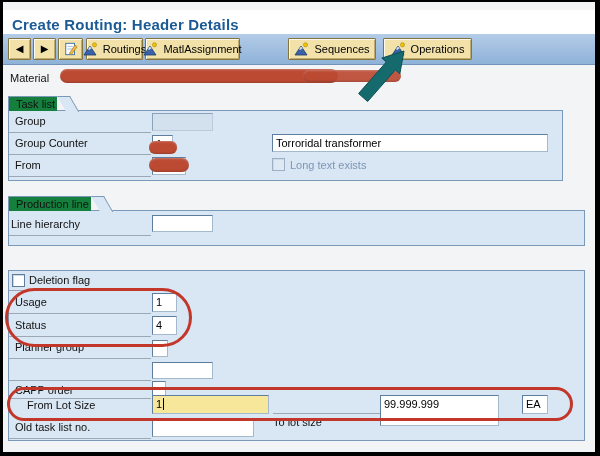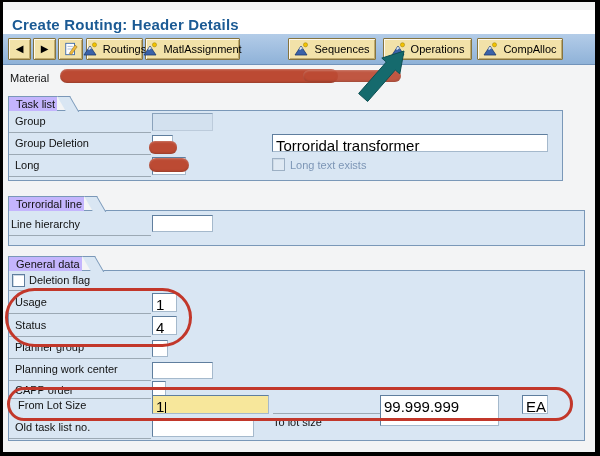--- a/index.html
+++ b/index.html
@@ -20,33 +20,33 @@
     box-shadow:inset 1px 1px 0 rgba(255,255,255,.8), inset -1px -1px 0 rgba(141,116,52,.5);
     display:flex; align-items:center; justify-content:center; gap:4px;
     font-family:"Liberation Sans", sans-serif; font-size:11px; color:#000; padding:0 4px; cursor:pointer;
   }
   .navglyph { font-size:10px; line-height:1; }
   .lbl { position:absolute; font-size:11px; color:#111; white-space:nowrap; }
   .lbl.dis { color:#7d96b6; }
   .gbox { position:absolute; background:#d9e6f3; border:1px solid #7a98b8; box-sizing:border-box; }
   .gtab {
     position:absolute; height:15px; box-sizing:border-box; z-index:2;
-    background:#c4b5fd; border:1px solid #7a98b8; border-bottom:none; border-right:none;
+    background:#15803d; border:1px solid #7a98b8; border-bottom:none; border-right:none;
     font-size:11px; color:#111; padding:1px 2px 0 7px; white-space:nowrap;
   }
   .gtab::after {
     content:""; position:absolute; top:-1px; left:100%; width:12px; height:15px;
     background:#d9e6f3; border-top:1px solid #7a98b8; border-right:1px solid #7a98b8;
     transform:skewX(30deg); transform-origin:top left;
   }
   .uline { position:absolute; height:1px; background:#9ca9b4; }
   .fld {
     position:absolute; box-sizing:border-box; background:#fff;
     border:1px solid; border-color:#5f7e9e #a5b9cc #a5b9cc #5f7e9e;
-    font-size:15px; color:#000; padding:2px 2px 0 3px; white-space:nowrap; overflow:hidden;
+    font-size:11px; color:#000; padding:2px 2px 0 3px; white-space:nowrap; overflow:hidden;
   }
   .fld.dis { background:#d3e1ef; border-color:#8aa2bb #bccbdb #bccbdb #8aa2bb; }
   .fld.focus { background:#f7e79b; }
   .caret { display:inline-block; width:1px; height:12px; background:#000; vertical-align:-2px; margin-left:1px; }
   .cb { position:absolute; width:13px; height:13px; box-sizing:border-box; background:#fff; border:1px solid #5f7e9e; box-shadow:inset 1px 1px 0 #cdd9e4; }
   .cb.dis { background:#dfe9f3; border-color:#9db0c4; }
   .scribble { position:absolute; background:#bc4a33; border-radius:8px; box-shadow:inset 0 1px 2px rgba(255,255,255,.25), inset 0 -1px 2px rgba(0,0,0,.2); }
   .oval { position:absolute; border:3px solid #c2372a; box-sizing:border-box; background:transparent; z-index:5; }
   .annot-arrow { position:absolute; z-index:6; }
   .icon16 { width:16px; height:14px; flex:0 0 auto; }
@@ -105,89 +105,79 @@
 
     <div class="tbtn" style="left:380px;width:89px">
       <svg class="icon16" viewBox="0 0 16 14">
         <circle cx="11.5" cy="2.8" r="2.1" fill="#f2c200" stroke="#9a7d00" stroke-width="0.5"></circle>
         <polygon points="1,13 7,4 13,13" fill="#3a62a8" stroke="#1d3a6e" stroke-width="0.8"></polygon>
         <polygon points="5,7.4 7,4.3 9,7.4 7.8,6.4 6.6,7.8" fill="#dfe9f6"></polygon>
       </svg>
       <span>Operations</span>
     </div>
 
-    <div class="tbtn" style="left:474px;width:86px">
-      <svg class="icon16" viewBox="0 0 16 14">
-        <circle cx="11.5" cy="2.8" r="2.1" fill="#f2c200" stroke="#9a7d00" stroke-width="0.5"></circle>
-        <polygon points="1,13 7,4 13,13" fill="#3a62a8" stroke="#1d3a6e" stroke-width="0.8"></polygon>
-        <polygon points="5,7.4 7,4.3 9,7.4 7.8,6.4 6.6,7.8" fill="#dfe9f6"></polygon>
-      </svg>
-      <span>CompAlloc</span>
-    </div>
   </div>
 
   <span class="lbl" style="left:7px;top:70px">Material</span>
   <div class="scribble" style="left:57px;top:67px;width:278px;height:14px"></div>
   <div class="scribble" style="left:300px;top:68px;width:98px;height:12px;opacity:.92"></div>
 
   <div class="gtab" style="left:5px;top:94px"><span>Task list</span></div>
   <div class="gbox" style="left:5px;top:108px;width:555px;height:71px"></div>
 
   <span class="lbl" style="left:12px;top:113px">Group</span>
   <div class="uline" style="left:6px;top:130px;width:142px"></div>
   <div class="fld dis" style="left:149px;top:111px;width:61px;height:18px"></div>
 
-  <span class="lbl" style="left:12px;top:135px">Group Deletion</span>
+  <span class="lbl" style="left:12px;top:135px">Group Counter</span>
   <div class="uline" style="left:6px;top:152px;width:142px"></div>
   <div class="fld" style="left:149px;top:133px;width:21px;height:18px">1</div>
   <div class="scribble" style="left:146px;top:139px;width:28px;height:13px;border-radius:6px"></div>
 
-  <span class="lbl" style="left:12px;top:157px">Long</span>
+  <span class="lbl" style="left:12px;top:157px">From</span>
   <div class="uline" style="left:6px;top:174px;width:142px"></div>
   <div class="fld" style="left:149px;top:155px;width:34px;height:18px"></div>
   <div class="scribble" style="left:146px;top:156px;width:40px;height:14px;border-radius:7px"></div>
 
   <div class="fld" style="left:269px;top:132px;width:276px;height:18px">Torroridal transformer</div>
   <div class="cb dis" style="left:269px;top:156px"></div>
   <span class="lbl dis" style="left:287px;top:157px">Long text exists</span>
 
-  <div class="gtab" style="left:5px;top:194px"><span>Torroridal line</span></div>
+  <div class="gtab" style="left:5px;top:194px"><span>Production line</span></div>
   <div class="gbox" style="left:5px;top:208px;width:577px;height:36px"></div>
   <span class="lbl" style="left:8px;top:216px">Line hierarchy</span>
   <div class="uline" style="left:6px;top:233px;width:142px"></div>
   <div class="fld" style="left:149px;top:213px;width:61px;height:17px"></div>
 
-  <div class="gtab" style="left:5px;top:254px"><span>General data</span></div>
   <div class="gbox" style="left:5px;top:268px;width:577px;height:171px"></div>
 
   <div class="cb" style="left:9px;top:272px"></div>
   <span class="lbl" style="left:26px;top:272px">Deletion flag</span>
   <div class="uline" style="left:6px;top:288px;width:142px"></div>
 
   <span class="lbl" style="left:12px;top:294px">Usage</span>
   <div class="uline" style="left:6px;top:311px;width:142px"></div>
   <div class="fld" style="left:149px;top:291px;width:25px;height:19px">1</div>
 
   <span class="lbl" style="left:12px;top:317px">Status</span>
   <div class="uline" style="left:6px;top:334px;width:142px"></div>
   <div class="fld" style="left:149px;top:314px;width:25px;height:19px">4</div>
 
   <span class="lbl" style="left:12px;top:339px">Planner group</span>
   <div class="uline" style="left:6px;top:356px;width:142px"></div>
   <div class="fld" style="left:149px;top:338px;width:16px;height:17px"></div>
 
-  <span class="lbl" style="left:12px;top:361px">Planning work center</span>
   <div class="uline" style="left:6px;top:378px;width:142px"></div>
   <div class="fld" style="left:149px;top:360px;width:61px;height:17px"></div>
 
   <span class="lbl" style="left:12px;top:382px">CAPP order</span>
   <div class="uline" style="left:6px;top:396px;width:142px"></div>
   <div class="fld" style="left:149px;top:379px;width:14px;height:16px"></div>
 
-  <span class="lbl" style="left:15px;top:397px">From Lot Size</span>
+  <span class="lbl" style="left:24px;top:397px">From Lot Size</span>
   <div class="fld focus" style="left:149px;top:393px;width:117px;height:19px"><span>1</span><span class="caret"></span></div>
   <span class="lbl" style="left:270px;top:414px">To lot size</span>
   <div class="uline" style="left:270px;top:411px;width:107px"></div>
   <div class="fld" style="left:377px;top:393px;width:119px;height:31px">99.999.999</div>
   <div class="fld" style="left:519px;top:393px;width:26px;height:19px">EA</div>
 
   <span class="lbl" style="left:12px;top:419px">Old task list no.</span>
   <div class="uline" style="left:6px;top:436px;width:142px"></div>
   <div class="fld" style="left:149px;top:417px;width:102px;height:18px"></div>
 

